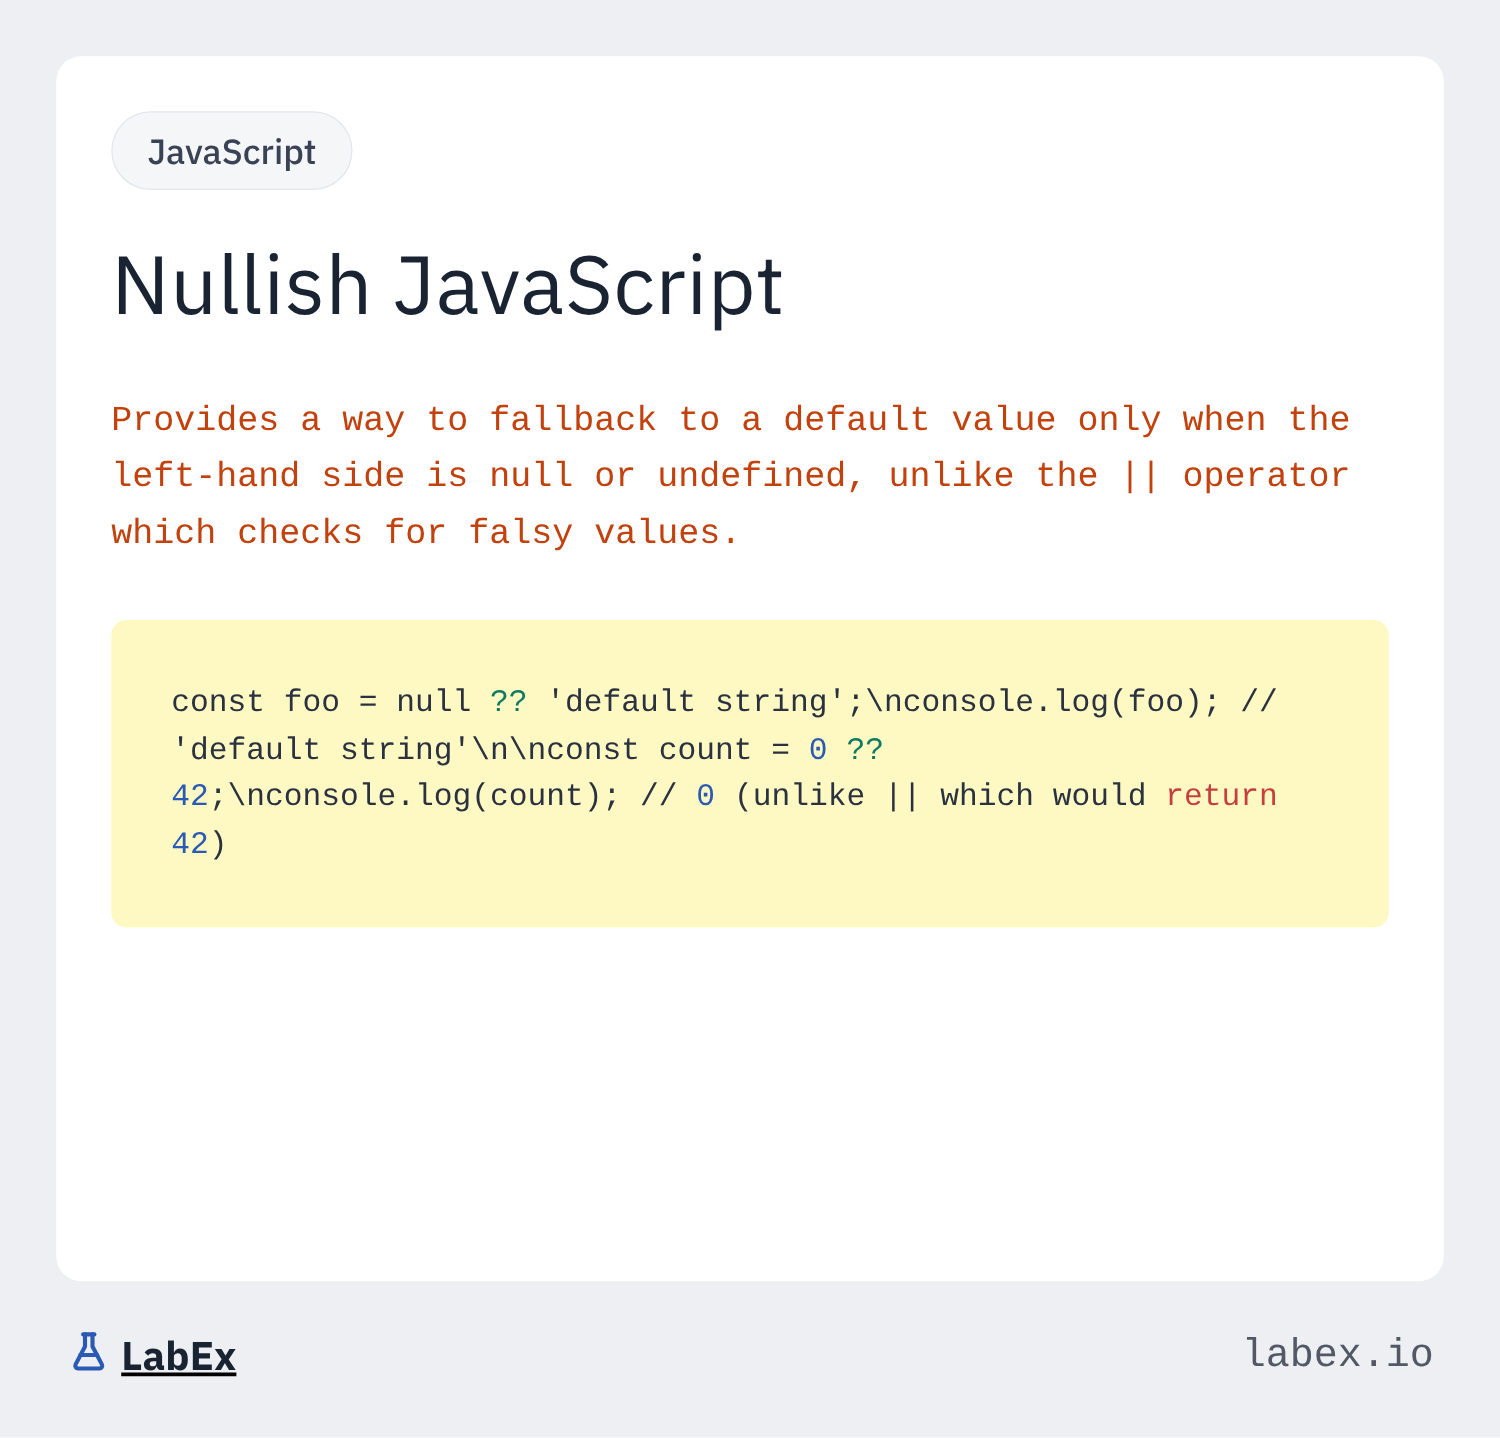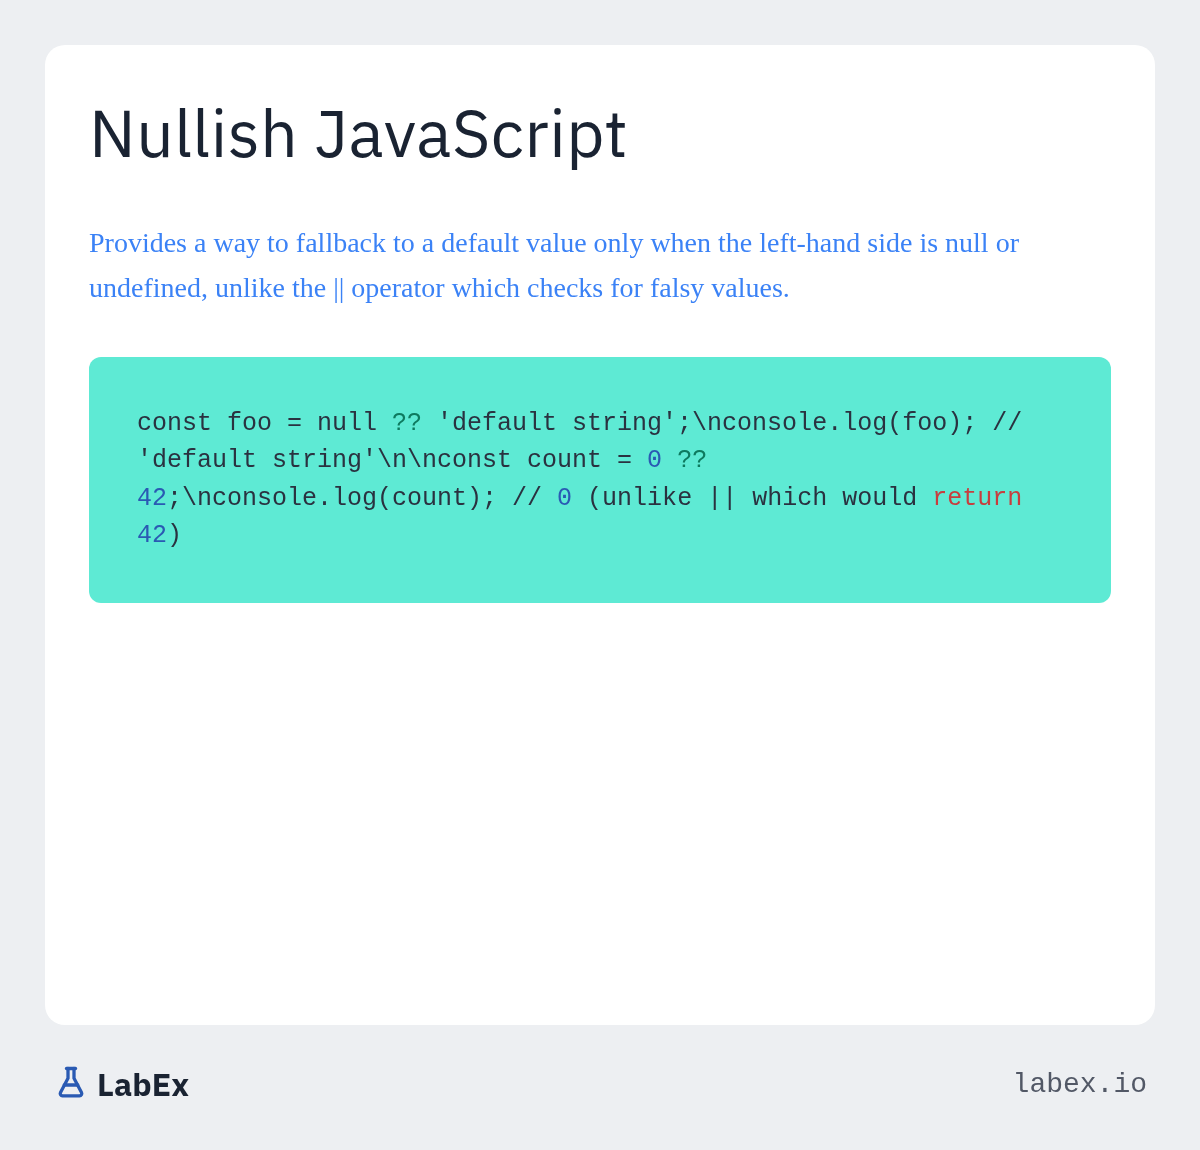--- a/index.html
+++ b/index.html
@@ -42,36 +42,36 @@
 
     .title {
       font-size: 66px;
       font-weight: 400;
       color: #1a2332;
       margin-bottom: 46px;
       letter-spacing: 0.5px;
     }
 
     .description {
-      font-family: Liberation Serif, serif;
+      font-family: Liberation Mono, monospace;
       font-size: 28px;
       line-height: 1.6;
-      color: #3b82f6;
+      color: #c2410c;
       margin-bottom: 46px;
     }
 
     .section-heading {
       font-size: 30px;
       font-weight: 600;
       color: #1a2332;
       margin-bottom: 20px;
     }
 
     .code-block {
-      background-color: #5eead4;
+      background-color: #fef9c3;
       border-radius: 12px;
       padding: 48px 48px;
       font-family: "SFMono-Regular", Consolas, "Liberation Mono", Menlo, Courier, monospace;
       font-size: 25px;
       line-height: 1.5;
       color: #2a3240;
       white-space: normal;
       word-wrap: break-word;
     }
 
@@ -90,41 +90,44 @@
     .footer {
       display: flex;
       justify-content: space-between;
       align-items: center;
       margin-top: 38px;
       padding: 0 8px;
     }
 
     .logo {
       display: flex;
-      align-items: center;
       gap: 8px;
+      text-decoration: underline;
     }
 
     .logo-text {
       font-size: 32px;
       font-weight: 700;
       color: #1a2332;
     }
 
     .site-url {
       font-family: "SFMono-Regular", Consolas, "Liberation Mono", Menlo, Courier, monospace;
-      font-size: 28px;
+      font-size: 32px;
       color: #525866;
     }
   </style>
 </head>
 <body>
 
 <div class="card">
 
+  <div class="tag">
+    <span>JavaScript</span>
+  </div>
 
   <h1 class="title">Nullish JavaScript</h1>
 
   <p class="description">Provides a way to fallback to a default value only when the left-hand side is null or undefined, unlike the || operator which checks for falsy values.</p>
 
 
   <div class="code-block" id="code-block"><span>const foo = null </span><span class="kw-operator">??</span><span> 'default string';\nconsole.log(foo); // 'default string'\n\nconst count = </span><span class="kw-number">0</span><span> </span><span class="kw-operator">??</span><span> </span><span class="kw-number">42</span><span>;\nconsole.log(count); // </span><span class="kw-number">0</span><span> (unlike || which would </span><span class="kw-return">return</span><span> </span><span class="kw-number">42</span><span>)</span></div>
 
 </div>
 

